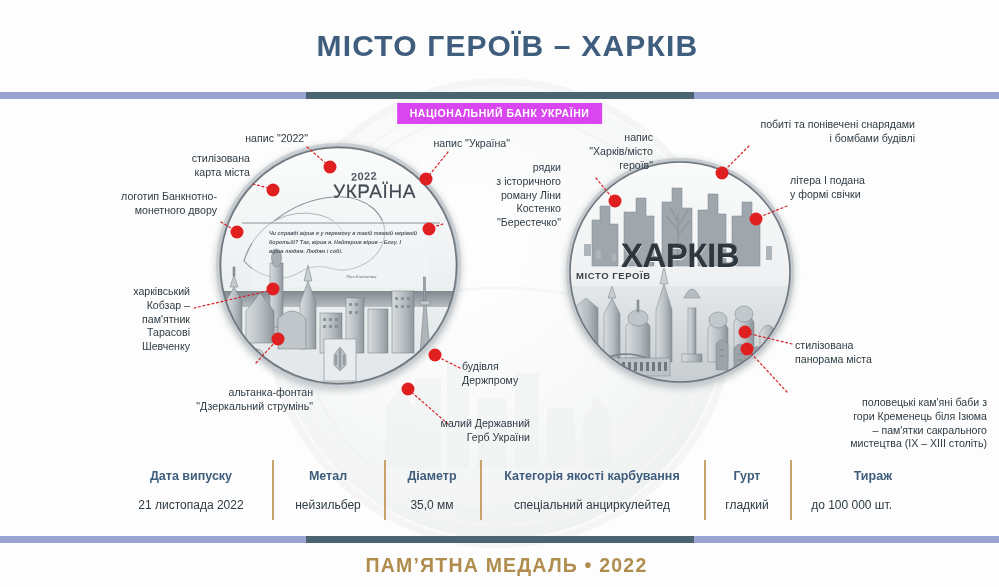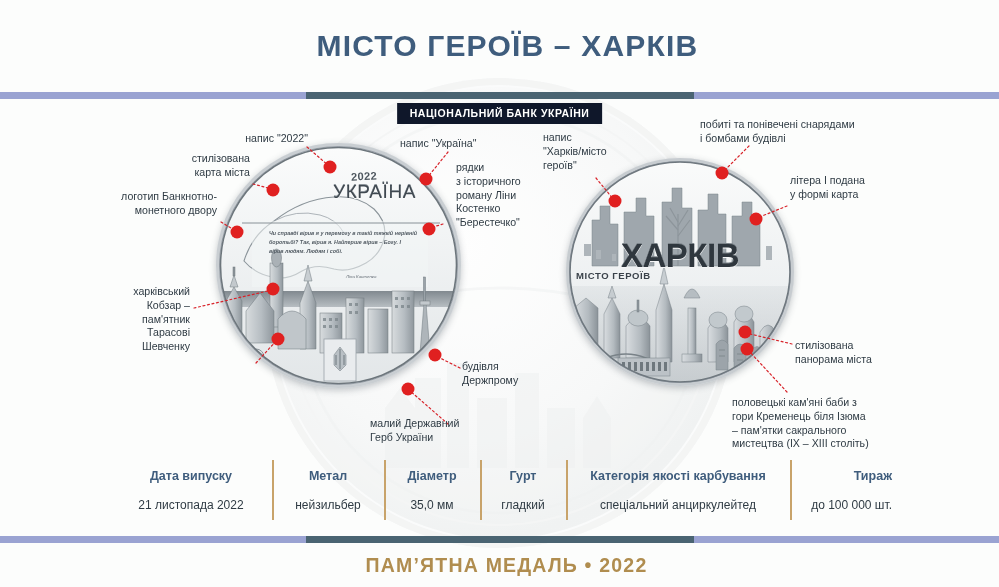--- a/index.html
+++ b/index.html
@@ -96,21 +96,21 @@
     height: 7px;
     background: #4a6472;
   }
 
   
   .nbu-banner {
     position: absolute;
     left: 50%;
     top: 103px;
     transform: translateX(-50%);
-    background: #0f172a;
+    background: #d946ef;
     color: #ffffff;
     font-size: 10.5px;
     font-weight: bold;
     letter-spacing: .55px;
     padding: 4px 13px 5px;
     white-space: nowrap;
     z-index: 8;
   }
 
   
@@ -238,21 +238,21 @@
   .label {
     position: absolute;
     font-size: 10.6px;
     line-height: 1.30;
     color: #2f3b44;
     z-index: 10;
     white-space: pre-line;
   }
   .label.r { text-align: right; }
   .label.l { text-align: left; }
-  .label.c { text-align: left; }
+  .label.c { text-align: right; }
 
   
   .specs {
     position: absolute;
     left: 110px;
     top: 456px;
     width: 790px;
     height: 68px;
     display: flex;
     z-index: 8;
@@ -579,64 +579,66 @@
   <div class="label r" style="left:180px; top:132px; width:128px;">напис "2022"</div>
   <div class="label r" style="left:135px; top:152px; width:115px;">стилізована
 карта міста</div>
   <div class="label r" style="left:95px;  top:190px; width:122px;">логотип Банкнотно-
 монетного двору</div>
   <div class="label r" style="left:95px;  top:285px; width:95px;">харківський
 Кобзар –
 пам'ятник
 Тарасові
 Шевченку</div>
+  <div class="label c" style="left:128px; top:386px; width:185px;">альтанка-фонтан
+"Дзеркальний струмінь"</div>
   <div class="label c" style="left:400px; top:137px; width:110px;">напис "Україна"</div>
   <div class="label c" style="left:456px; top:161px; width:105px;">рядки
 з історичного
 роману Ліни
 Костенко
 "Берестечко"</div>
   <div class="label c" style="left:370px; top:417px; width:160px;">малий Державний
 Герб України</div>
   <div class="label l" style="left:462px; top:360px; width:95px;">будівля
 Держпрому</div>
   <div class="label c" style="left:543px; top:131px; width:110px;">напис
 "Харків/місто
 героїв"</div>
   <div class="label c" style="left:700px; top:118px; width:215px;">побиті та понівечені снарядами
 і бомбами будівлі</div>
   <div class="label l" style="left:790px; top:174px; width:135px;">літера І подана
-у формі карта</div>
+у формі свічки</div>
   <div class="label l" style="left:795px; top:339px; width:135px;">стилізована
 панорама міста</div>
   <div class="label c" style="left:732px; top:396px; width:255px;">половецькі кам'яні баби з
 гори Кременець біля Ізюма
 – пам'ятки сакрального
 мистецтва (IX – XIII століть)</div>
 
   <div class="specs">
     <div class="spec-col" style="width:162px;">
       <div class="spec-head">Дата випуску</div>
       <div class="spec-val">21 листопада 2022</div>
     </div>
     <div class="spec-col" style="width:112px;">
       <div class="spec-head">Метал</div>
       <div class="spec-val">нейзильбер</div>
     </div>
     <div class="spec-col" style="width:96px;">
       <div class="spec-head">Діаметр</div>
       <div class="spec-val">35,0 мм</div>
     </div>
+    <div class="spec-col" style="width:224px;">
+      <div class="spec-head">Категорія якості карбування</div>
+      <div class="spec-val">спеціальний анциркулейтед</div>
+    </div>
     <div class="spec-col" style="width:86px;">
       <div class="spec-head">Гурт</div>
       <div class="spec-val">гладкий</div>
-    </div>
-    <div class="spec-col" style="width:224px;">
-      <div class="spec-head">Категорія якості карбування</div>
-      <div class="spec-val">спеціальний анциркулейтед</div>
     </div>
     <div class="spec-col" style="width:110px;align-items:flex-end;">
       <div class="spec-head">Тираж</div>
       <div class="spec-val">до 100 000 шт.</div>
     </div>
   </div>
 
   <div class="divider bottom">
     <div class="center-seg"></div>
   </div>

